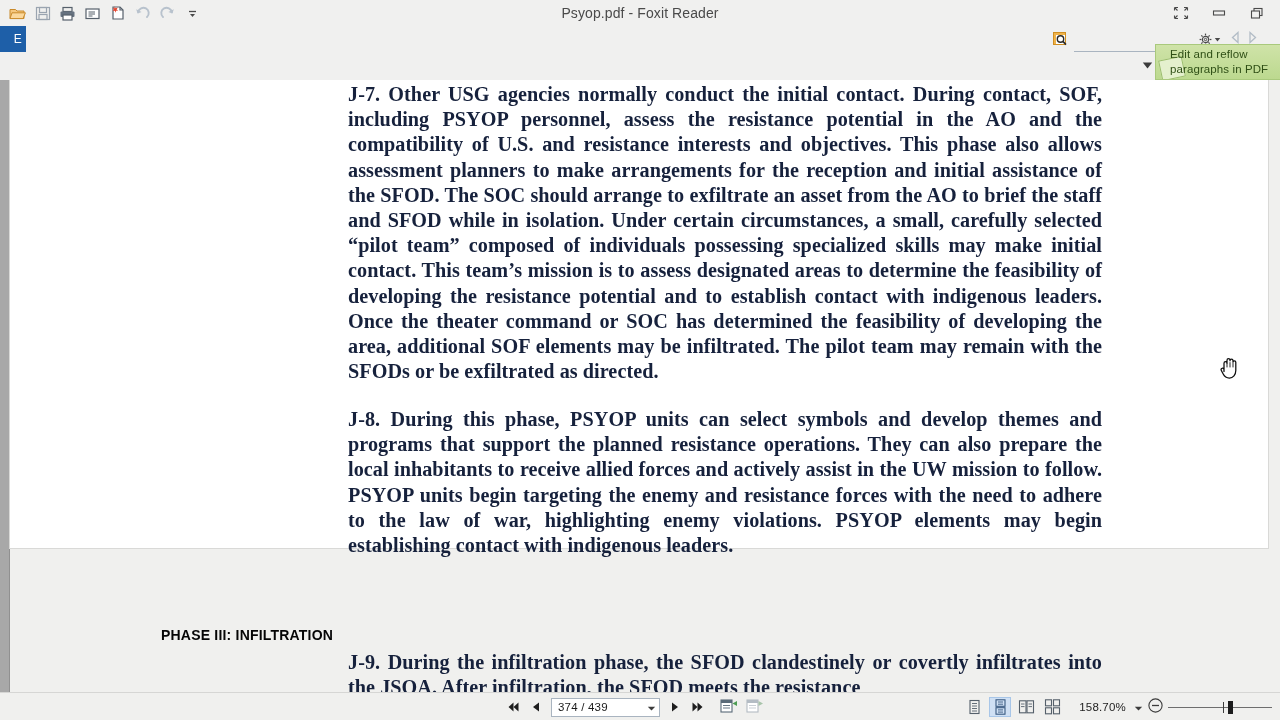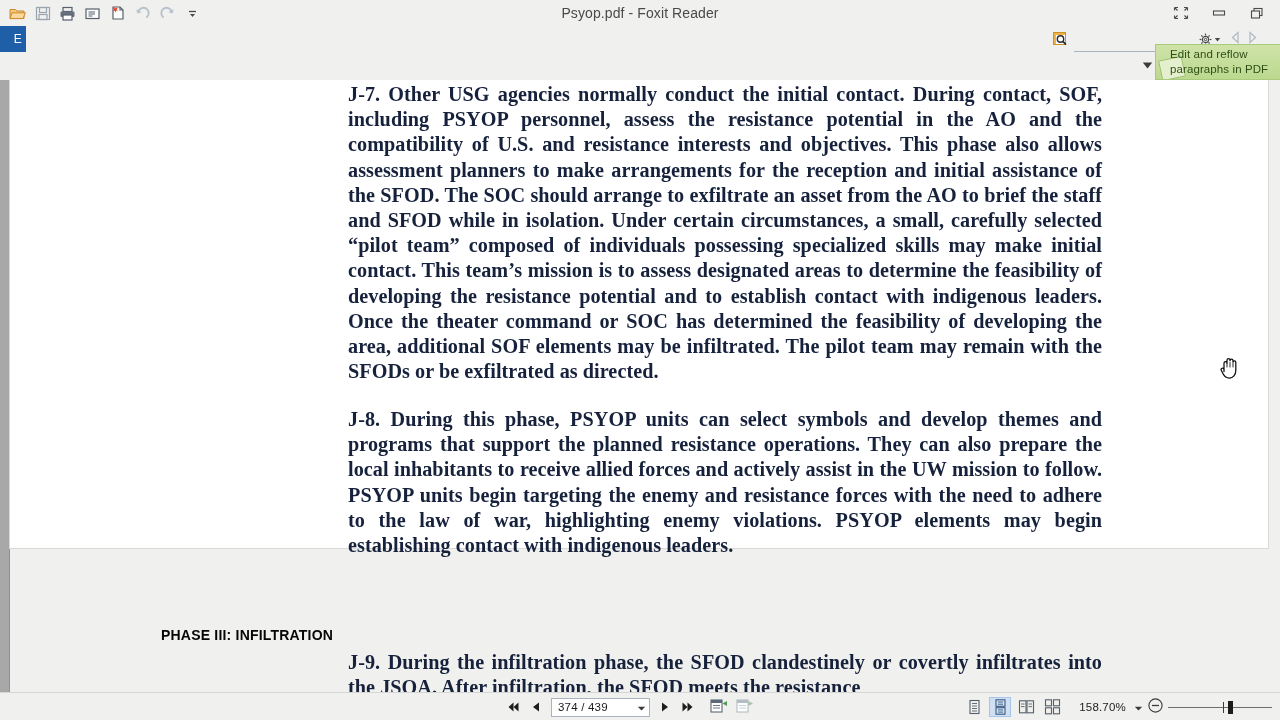--- a/index.html
+++ b/index.html
@@ -322,21 +322,21 @@
     align-items: center;
     gap: 7px;
   }
   .pager-btn {
     width: 16px; height: 18px;
     display: flex;
     align-items: center;
     justify-content: center;
   }
   .page-combo {
-    width: 99px; height: 19px;
+    width: 109px; height: 19px;
     border: 1px solid #a9b4c0;
     background: #ffffff;
     display: flex;
     align-items: center;
     justify-content: space-between;
     box-sizing: border-box;
     padding: 0 3px 0 6px;
   }
   .page-combo-val {
     font-size: 11.5px;

